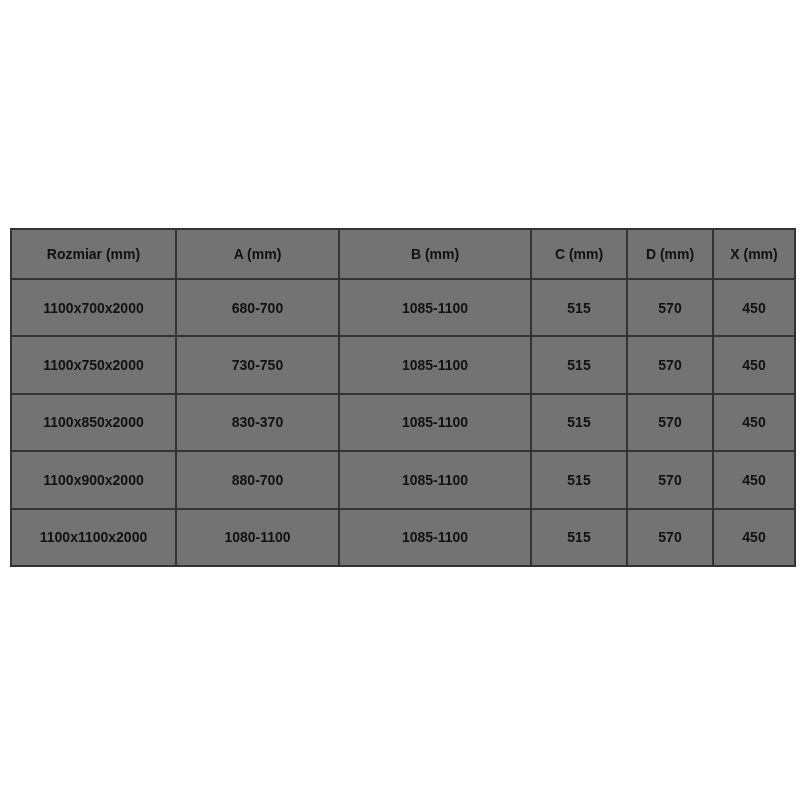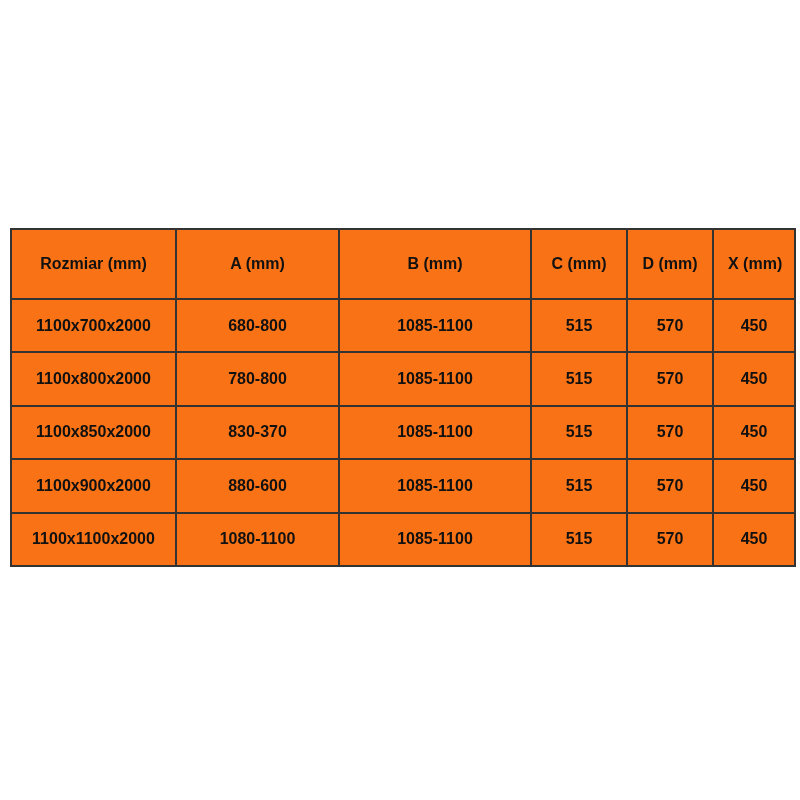--- a/index.html
+++ b/index.html
@@ -20,26 +20,26 @@
     left: 10px;
     top: 228px;
     width: 784px;
     height: 339px;
     border-collapse: collapse;
     table-layout: fixed;
   }
   table.spec th,
   table.spec td {
     border: 2px solid #333333;
-    background: #f97316;
+    background: #737373;
     color: #111111;
     text-align: center;
     vertical-align: middle;
-    padding: 14px;
-    font-size: 16px;
+    padding: 4px;
+    font-size: 14px;
     line-height: 1;
     white-space: nowrap;
     overflow: hidden;
   }
   table.spec th {
     height: 40px;
     font-weight: 700;
   }
   table.spec td {
     font-weight: 700;
@@ -64,45 +64,45 @@
         <th>A (mm)</th>
         <th>B (mm)</th>
         <th>C (mm)</th>
         <th>D (mm)</th>
         <th>X (mm)</th>
       </tr>
     </thead>
     <tbody>
       <tr>
         <td>1100x700x2000</td>
-        <td>680-800</td>
+        <td>680-700</td>
         <td>1085-1100</td>
         <td>515</td>
         <td>570</td>
         <td>450</td>
       </tr>
       <tr>
-        <td>1100x800x2000</td>
-        <td>780-800</td>
+        <td>1100x750x2000</td>
+        <td>730-750</td>
         <td>1085-1100</td>
         <td>515</td>
         <td>570</td>
         <td>450</td>
       </tr>
       <tr>
         <td>1100x850x2000</td>
         <td>830-370</td>
         <td>1085-1100</td>
         <td>515</td>
         <td>570</td>
         <td>450</td>
       </tr>
       <tr>
         <td>1100x900x2000</td>
-        <td>880-600</td>
+        <td>880-700</td>
         <td>1085-1100</td>
         <td>515</td>
         <td>570</td>
         <td>450</td>
       </tr>
       <tr>
         <td>1100x1100x2000</td>
         <td>1080-1100</td>
         <td>1085-1100</td>
         <td>515</td>

